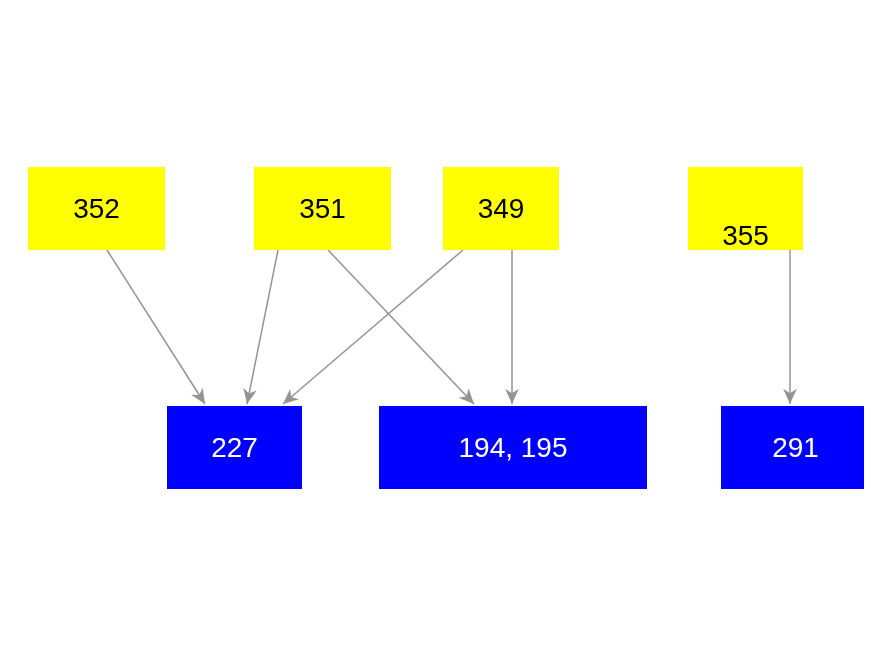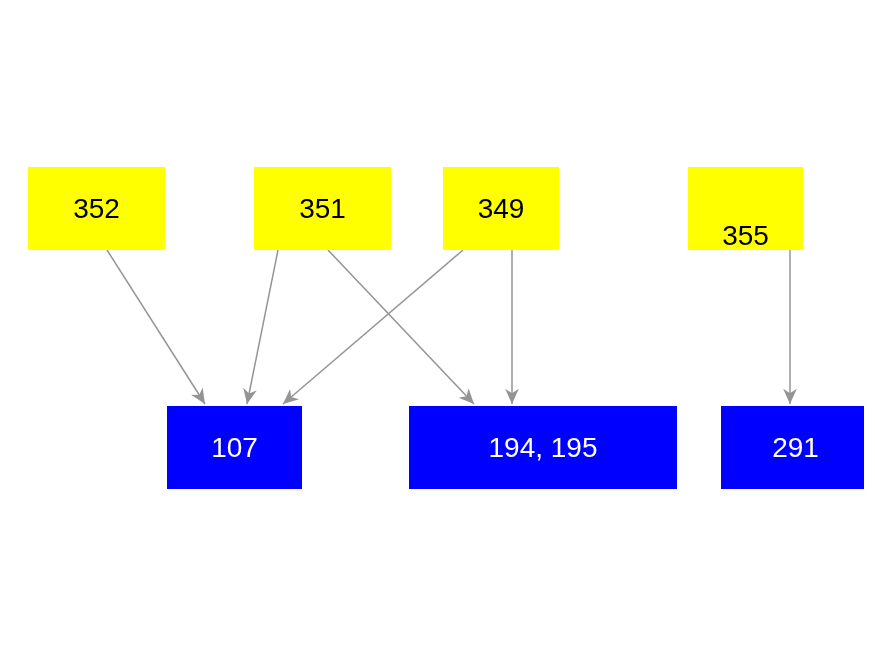--- a/index.html
+++ b/index.html
@@ -69,22 +69,22 @@
     <span>351</span>
   </div>
   <div class="node top-row" style="left:443px; width:116px;">
     <span>349</span>
   </div>
   <div class="node top-row" style="left:688px; width:115px;align-items:flex-end;">
     <span>355</span>
   </div>
 
   <div class="node bottom-row" style="left:167px; width:135px;">
-    <span>107</span>
+    <span>227</span>
   </div>
-  <div class="node bottom-row" style="left:379px; width:268px;margin-left:30px;">
+  <div class="node bottom-row" style="left:379px; width:268px;">
     <span>194, 195</span>
   </div>
   <div class="node bottom-row" style="left:721px; width:137px;padding-left:6px;">
     <span>291</span>
   </div>
 
 </div>
 
 </body></html>

